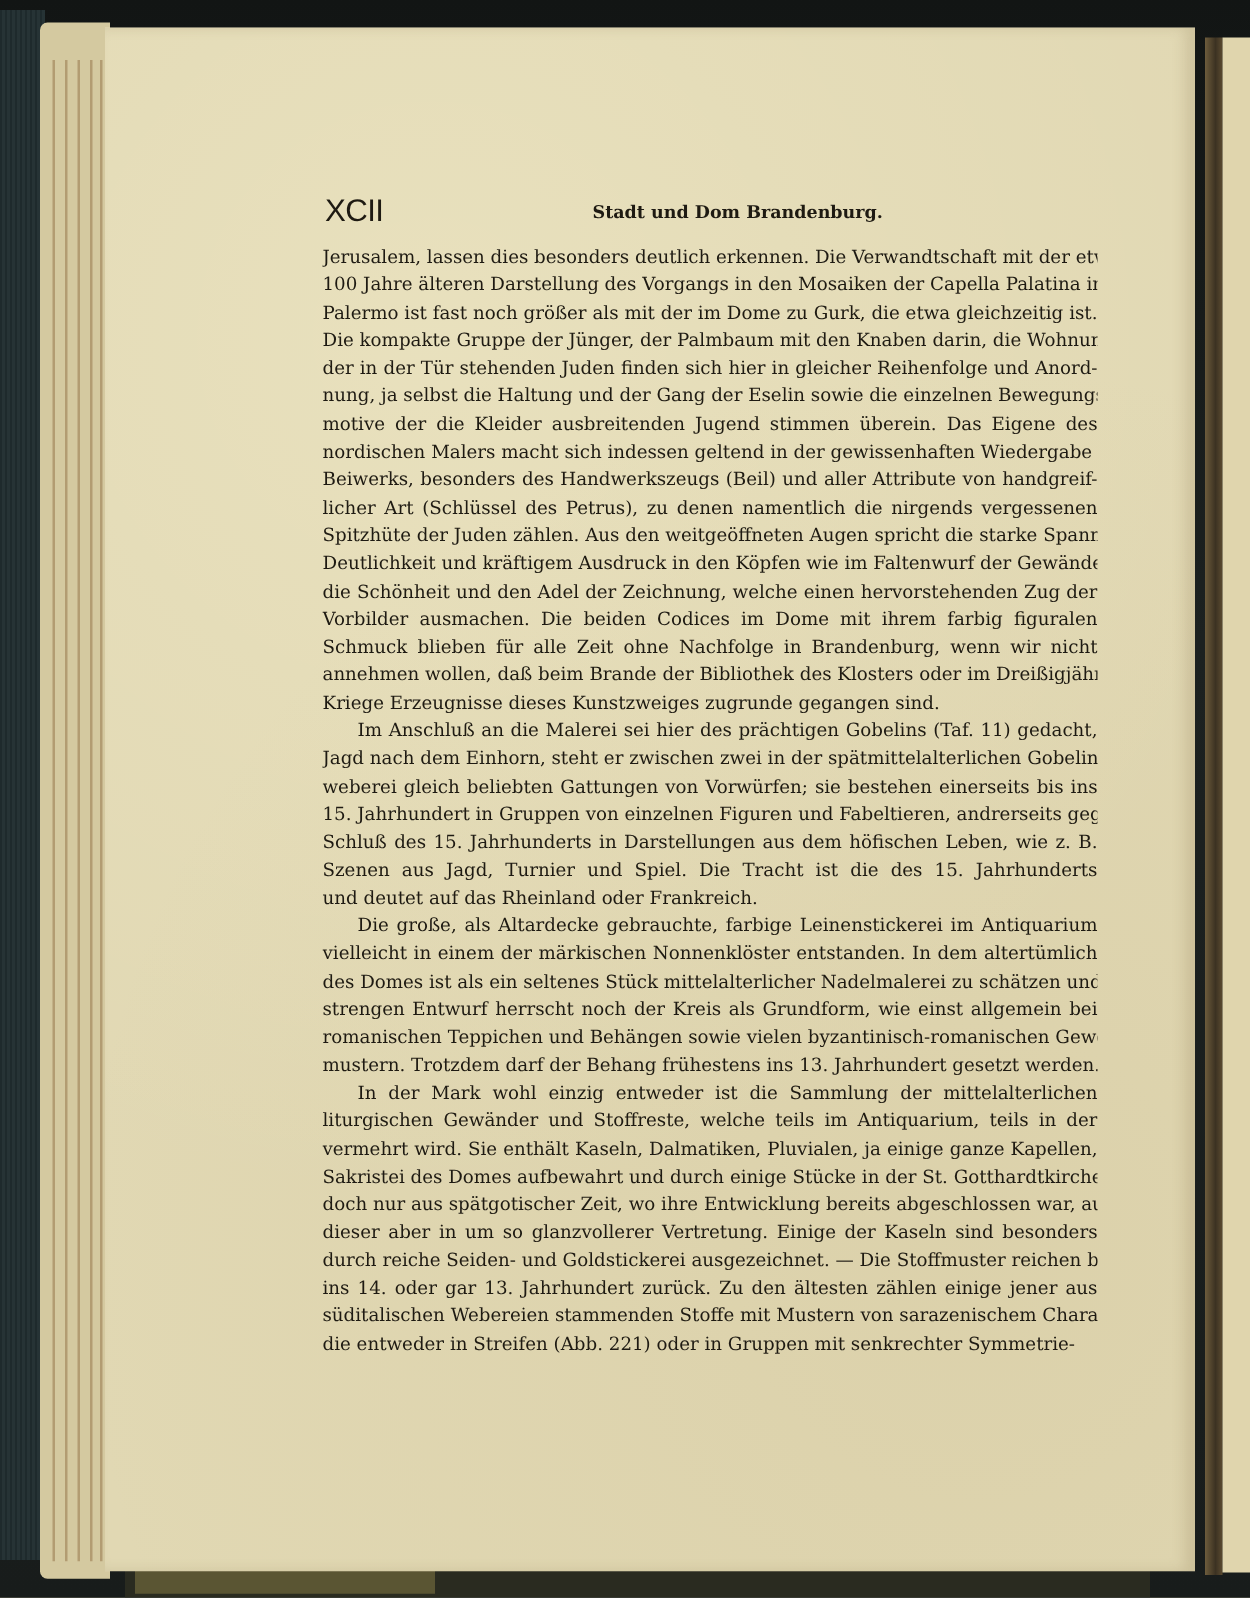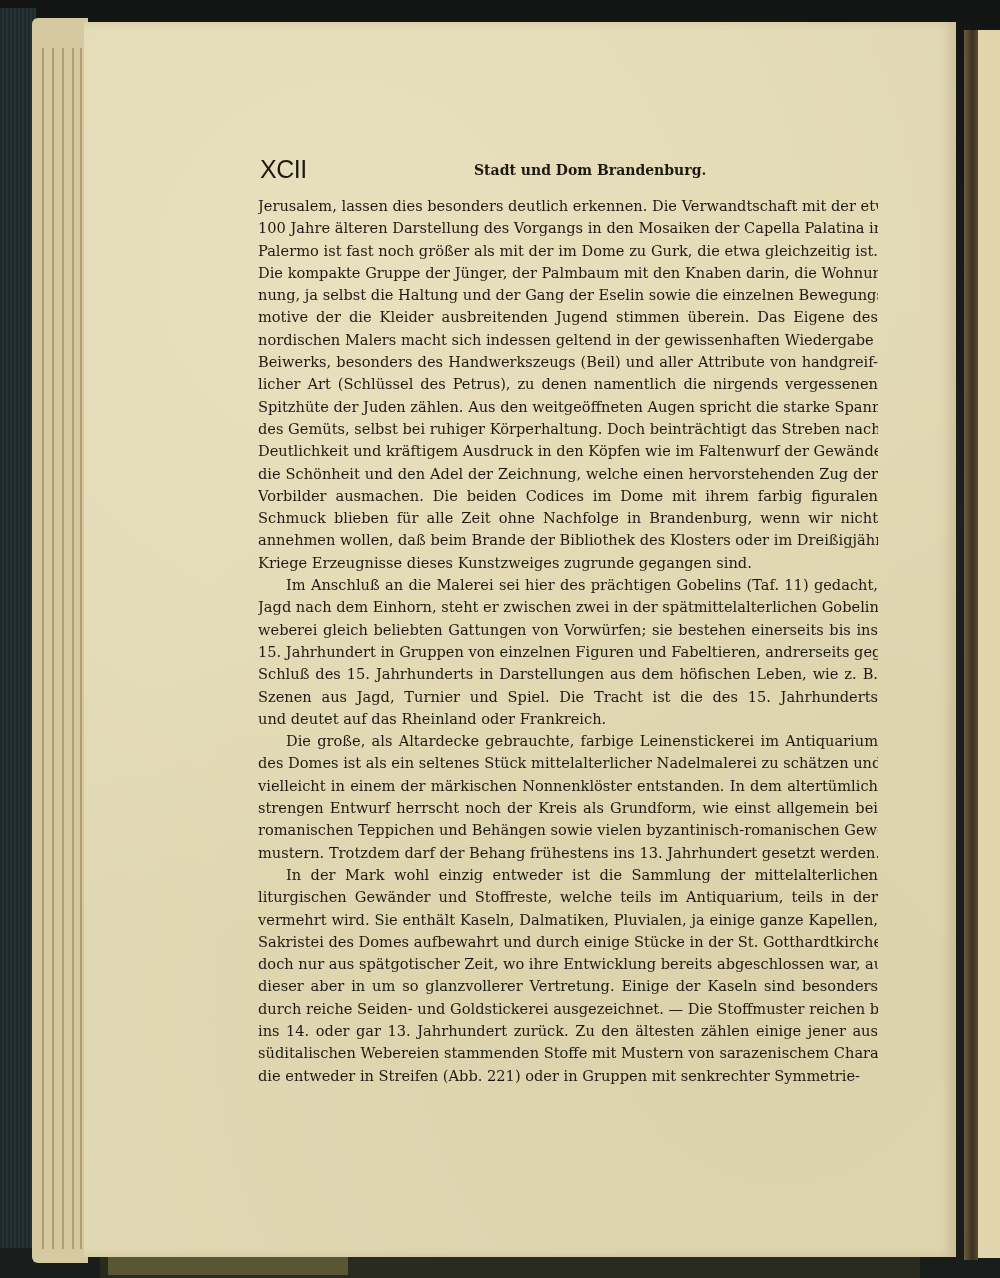--- a/index.html
+++ b/index.html
@@ -143,47 +143,47 @@
       <span class="page-number">XCII</span>
       <span class="head-title">Stadt und Dom Brandenburg.</span>
     </div>
 
     <div id="body-text">
         <p class="para">
           <span class="line">Jerusalem, lassen dies besonders deutlich erkennen.  Die Verwandtschaft mit der etwa</span>
           <span class="line">100 Jahre älteren Darstellung des Vorgangs in den Mosaiken der Capella Palatina in</span>
           <span class="line">Palermo ist fast noch größer als mit der im Dome zu Gurk, die etwa gleichzeitig ist.</span>
           <span class="line">Die kompakte Gruppe der Jünger, der Palmbaum mit den Knaben darin, die Wohnung</span>
+          <span class="line">der in der Tür stehenden Juden finden sich hier in gleicher Reihenfolge und Anord-</span>
           <span class="line">nung, ja selbst die Haltung und der Gang der Eselin sowie die einzelnen Bewegungs-</span>
           <span class="line">motive der die Kleider ausbreitenden Jugend stimmen überein.  Das Eigene des</span>
           <span class="line">nordischen Malers macht sich indessen geltend in der gewissenhaften Wiedergabe des</span>
           <span class="line">Beiwerks, besonders des Handwerkszeugs (Beil) und aller Attribute von handgreif-</span>
           <span class="line">licher Art (Schlüssel des Petrus), zu denen namentlich die nirgends vergessenen</span>
           <span class="line">Spitzhüte der Juden zählen.  Aus den weitgeöffneten Augen spricht die starke Spannung</span>
-          <span class="line">des Gemüts, selbst bei ruhiger Körperhaltung.  Doch beinträchtigt das Streben nach</span>
           <span class="line">Deutlichkeit und kräftigem Ausdruck in den Köpfen wie im Faltenwurf der Gewänder</span>
           <span class="line">die Schönheit und den Adel der Zeichnung, welche einen hervorstehenden Zug der</span>
           <span class="line">Vorbilder ausmachen.  Die beiden Codices im Dome mit ihrem farbig figuralen</span>
           <span class="line">Schmuck blieben für alle Zeit ohne Nachfolge in Brandenburg, wenn wir nicht</span>
           <span class="line">annehmen wollen, daß beim Brande der Bibliothek des Klosters oder im Dreißigjährigen</span>
           <span class="line last">Kriege Erzeugnisse dieses Kunstzweiges zugrunde gegangen sind.</span>
         </p>
         <p class="para">
           <span class="line indent">Im Anschluß an die Malerei sei hier des prächtigen Gobelins (Taf. 11) gedacht,</span>
           <span class="line">Jagd nach dem Einhorn, steht er zwischen zwei in der spätmittelalterlichen Gobelin-</span>
           <span class="line">weberei gleich beliebten Gattungen von Vorwürfen; sie bestehen einerseits bis ins</span>
           <span class="line">15. Jahrhundert in Gruppen von einzelnen Figuren und Fabeltieren, andrerseits gegen</span>
           <span class="line">Schluß des 15. Jahrhunderts in Darstellungen aus dem höfischen Leben, wie z. B.</span>
           <span class="line">Szenen aus Jagd, Turnier und Spiel.  Die Tracht ist die des 15. Jahrhunderts</span>
           <span class="line last">und deutet auf das Rheinland oder Frankreich.</span>
         </p>
         <p class="para">
           <span class="line indent">Die große, als Altardecke gebrauchte, farbige Leinenstickerei im Antiquarium</span>
+          <span class="line">vielleicht in einem der märkischen Nonnenklöster entstanden.  In dem altertümlich</span>
           <span class="line">des Domes ist als ein seltenes Stück mittelalterlicher Nadelmalerei zu schätzen und</span>
-          <span class="line">vielleicht in einem der märkischen Nonnenklöster entstanden.  In dem altertümlich</span>
           <span class="line">strengen Entwurf herrscht noch der Kreis als Grundform, wie einst allgemein bei</span>
           <span class="line">romanischen Teppichen und Behängen sowie vielen byzantinisch-romanischen Gewebe-</span>
           <span class="line last">mustern.  Trotzdem darf der Behang frühestens ins 13. Jahrhundert gesetzt werden.</span>
         </p>
         <p class="para">
           <span class="line indent">In der Mark wohl einzig entweder ist die Sammlung der mittelalterlichen</span>
           <span class="line">liturgischen Gewänder und Stoffreste, welche teils im Antiquarium, teils in der</span>
           <span class="line">vermehrt wird.  Sie enthält Kaseln, Dalmatiken, Pluvialen, ja einige ganze Kapellen,</span>
           <span class="line">Sakristei des Domes aufbewahrt und durch einige Stücke in der St. Gotthardtkirche</span>
           <span class="line">doch nur aus spätgotischer Zeit, wo ihre Entwicklung bereits abgeschlossen war, aus</span>

